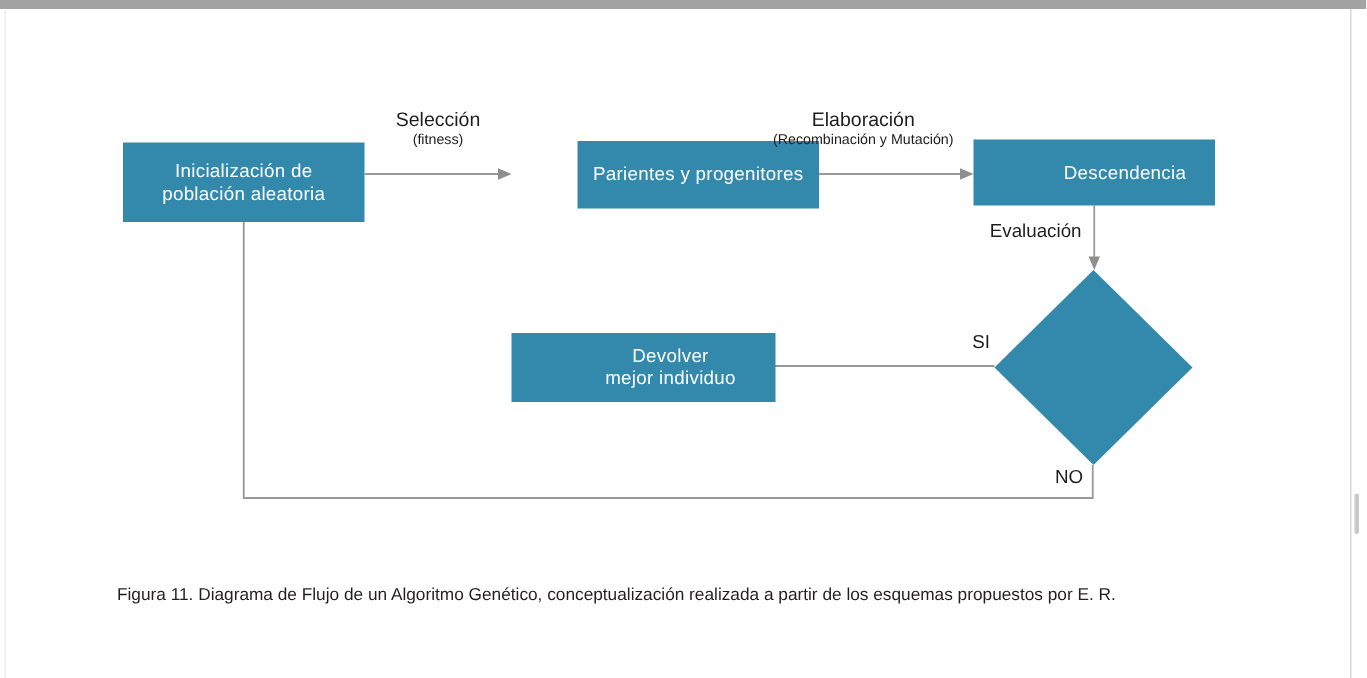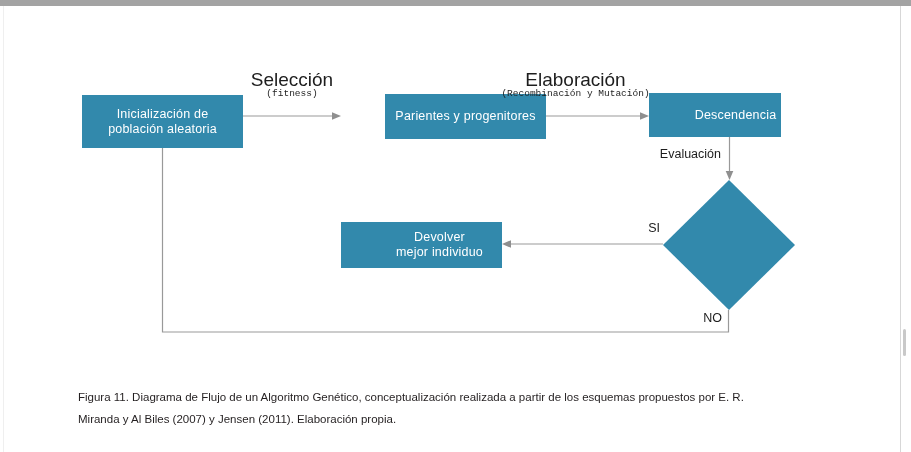--- a/index.html
+++ b/index.html
@@ -57,22 +57,22 @@
     justify-content: center;
     text-align: center;
     font-size: 12.5px;
     line-height: 15px;
     letter-spacing: 0.2px;
     white-space: pre-line;
     z-index: 2;
   }
   .node-init        { left: 82px;  top: 95px;  width: 161px; height: 53px; }
   .node-parents     { left: 341px; top: 94px;  width: 161px; height: 45px; margin-left: 44px; }
-  .node-offspring   { left: 649px; top: 93px;  width: 132px; height: 44px; padding-left: 41px; }
-  .node-return-best { left: 341px; top: 222px; width: 161px; height: 46px; padding-left: 36px; }
+  .node-offspring   { left: 649px; top: 93px;  width: 161px; height: 44px; padding-left: 41px; }
+  .node-return-best { left: 341px; top: 222px; width: 176px; height: 46px; padding-left: 36px; }
 
   .diamond-label {
     position: absolute;
     left: 664px; top: 188px;
     width: 130px; height: 114px;
     display: flex;
     align-items: center;
     justify-content: center;
     text-align: center;
     color: #ffffff;
@@ -81,22 +81,22 @@
     white-space: pre-line;
     z-index: 2;
   }
 
   .edge-label {
     position: absolute;
     text-align: center;
     color: #1d1d1d;
     z-index: 2;
   }
-  .edge-label .main { font-size: 19px; line-height: 16px; display: block; }
-  .edge-label .sub  { font-size: 9.5px; line-height: 12px; display: block; font-family: Liberation Mono, monospace; }
+  .edge-label .main { font-size: 13px; line-height: 16px; display: block; }
+  .edge-label .sub  { font-size: 9.5px; line-height: 12px; display: block; }
 
   .lbl-selection    { left: 217px; top: 72px;  width: 150px; }
   .lbl-reproduction { left: 480px; top: 72px;  width: 191px; }
   .lbl-evaluation   { left: 621px; top: 147px; width: 100px; text-align: right; font-size: 12.5px; }
   .lbl-si           { left: 602px; top: 221px; width: 58px;  text-align: right; font-size: 12.5px; }
   .lbl-no           { left: 660px; top: 311px; width: 62px;  text-align: right; font-size: 12.5px; }
 
   .caption {
     position: absolute;
     left: 78px; top: 358px;
@@ -178,16 +178,15 @@
   </div>
 
   <div class="edge-label lbl-evaluation">Evaluación</div>
 
   <div class="edge-label lbl-si">SI</div>
 
   <div class="edge-label lbl-no">NO</div>
 
   <div class="caption">
     <div>Figura 11. Diagrama de Flujo de un Algoritmo Genético, conceptualización realizada a partir de los esquemas propuestos por E. R.</div>
-    <div>Miranda y Al Biles (2007) y Jensen (2011). Elaboración propia.</div>
   </div>
 
 </div>
 
 </body></html>

